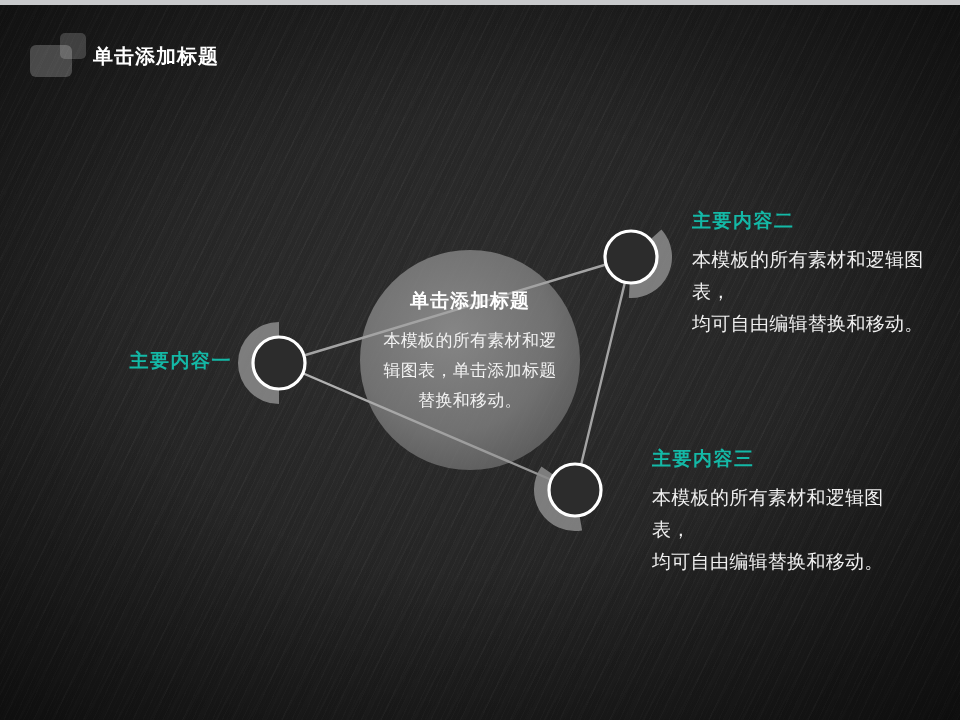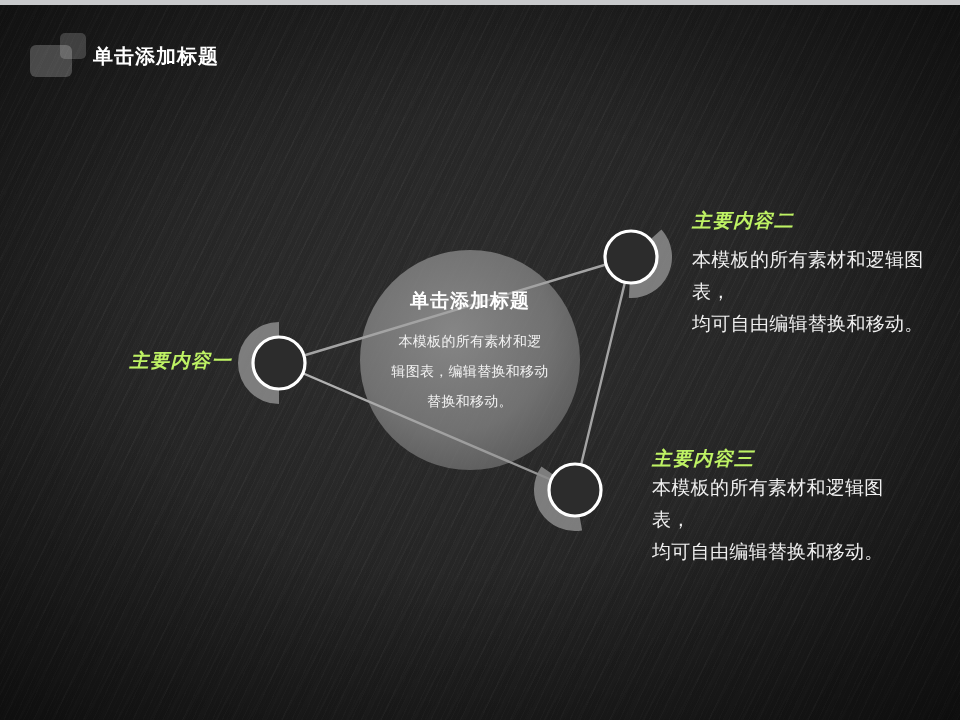--- a/index.html
+++ b/index.html
@@ -116,35 +116,34 @@
     text-align: center;
   }
   .center-title {
     font-size: 19px;
     font-weight: bold;
     color: #ffffff;
     letter-spacing: 1px;
     margin-bottom: 12px;
   }
   .center-body {
-    font-size: 14px;
+    font-size: 17px;
     line-height: 30px;
     color: #f2f2f2;
     letter-spacing: 0.3px;
   }
 
   
   .block { position: absolute; }
   .block-title {
     font-size: 19px;
     font-weight: bold;
-    color: #bef264;
+    color: #14b8a6;
     letter-spacing: 1.5px;
     white-space: nowrap;
-    font-style: italic;
   }
   .block-body {
     font-size: 19px;
     line-height: 32px;
     color: #efefef;
     letter-spacing: 0.3px;
   }
 
   #block-one {
     left: 52px; top: 332px;
@@ -158,21 +157,21 @@
     width: 250px;
     text-align: left;
   }
   #block-two .block-title { margin-bottom: 10px; }
 
   #block-three {
     left: 652px; top: 446px;
     width: 250px;
     text-align: left;
   }
-  #block-three .block-title { }
+  #block-three .block-title { margin-bottom: 10px; }
 </style>
 </head>
 <body>
 
 <div class="slide">
 
   <div class="bg-base"></div>
   <div class="bg-streaks"></div>
   <div class="bg-streaks2"></div>
   <div class="bg-vignette"></div>
@@ -221,21 +220,21 @@
     <g transform="translate(575,490) rotate(170)">
       <path d="M 0,-41 A 41,41 0 0 1 29,29 L 18.4,18.4 A 26,26 0 0 0 0,-26 Z" fill="#8c8c8c" fill-opacity="0.85"></path>
     </g>
     <circle cx="575" cy="490" r="26" fill="#2c2c2c" stroke="#ffffff" stroke-width="3.2"></circle>
   </svg>
 
   <div class="center-text">
     <div class="center-title">单击添加标题</div>
     <div class="center-body">
       <div>本模板的所有素材和逻</div>
-      <div>辑图表，编辑替换和移动</div>
+      <div>辑图表，单击添加标题</div>
       <div>替换和移动。</div>
     </div>
   </div>
 
   <div class="block" id="block-one">
     <div class="block-title">主要内容一</div>
   </div>
 
   <div class="block" id="block-two">
     <div class="block-title">主要内容二</div>

